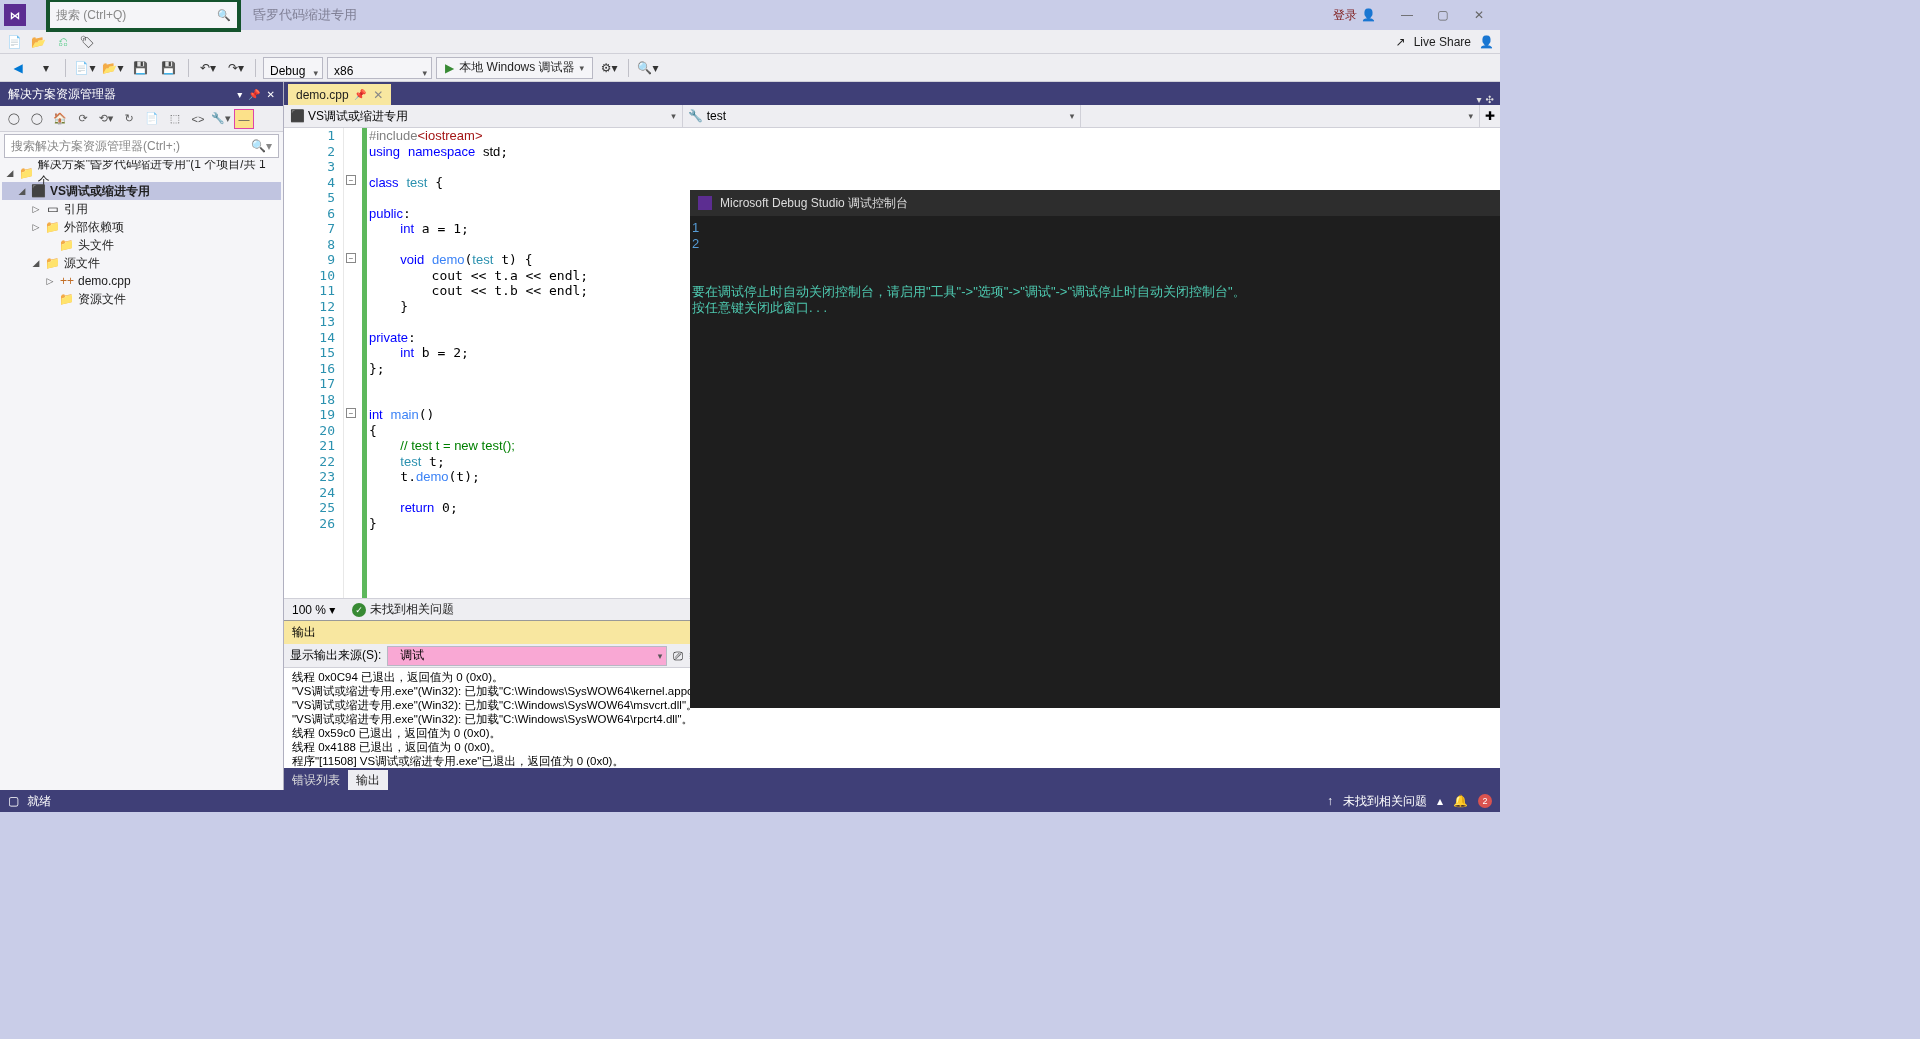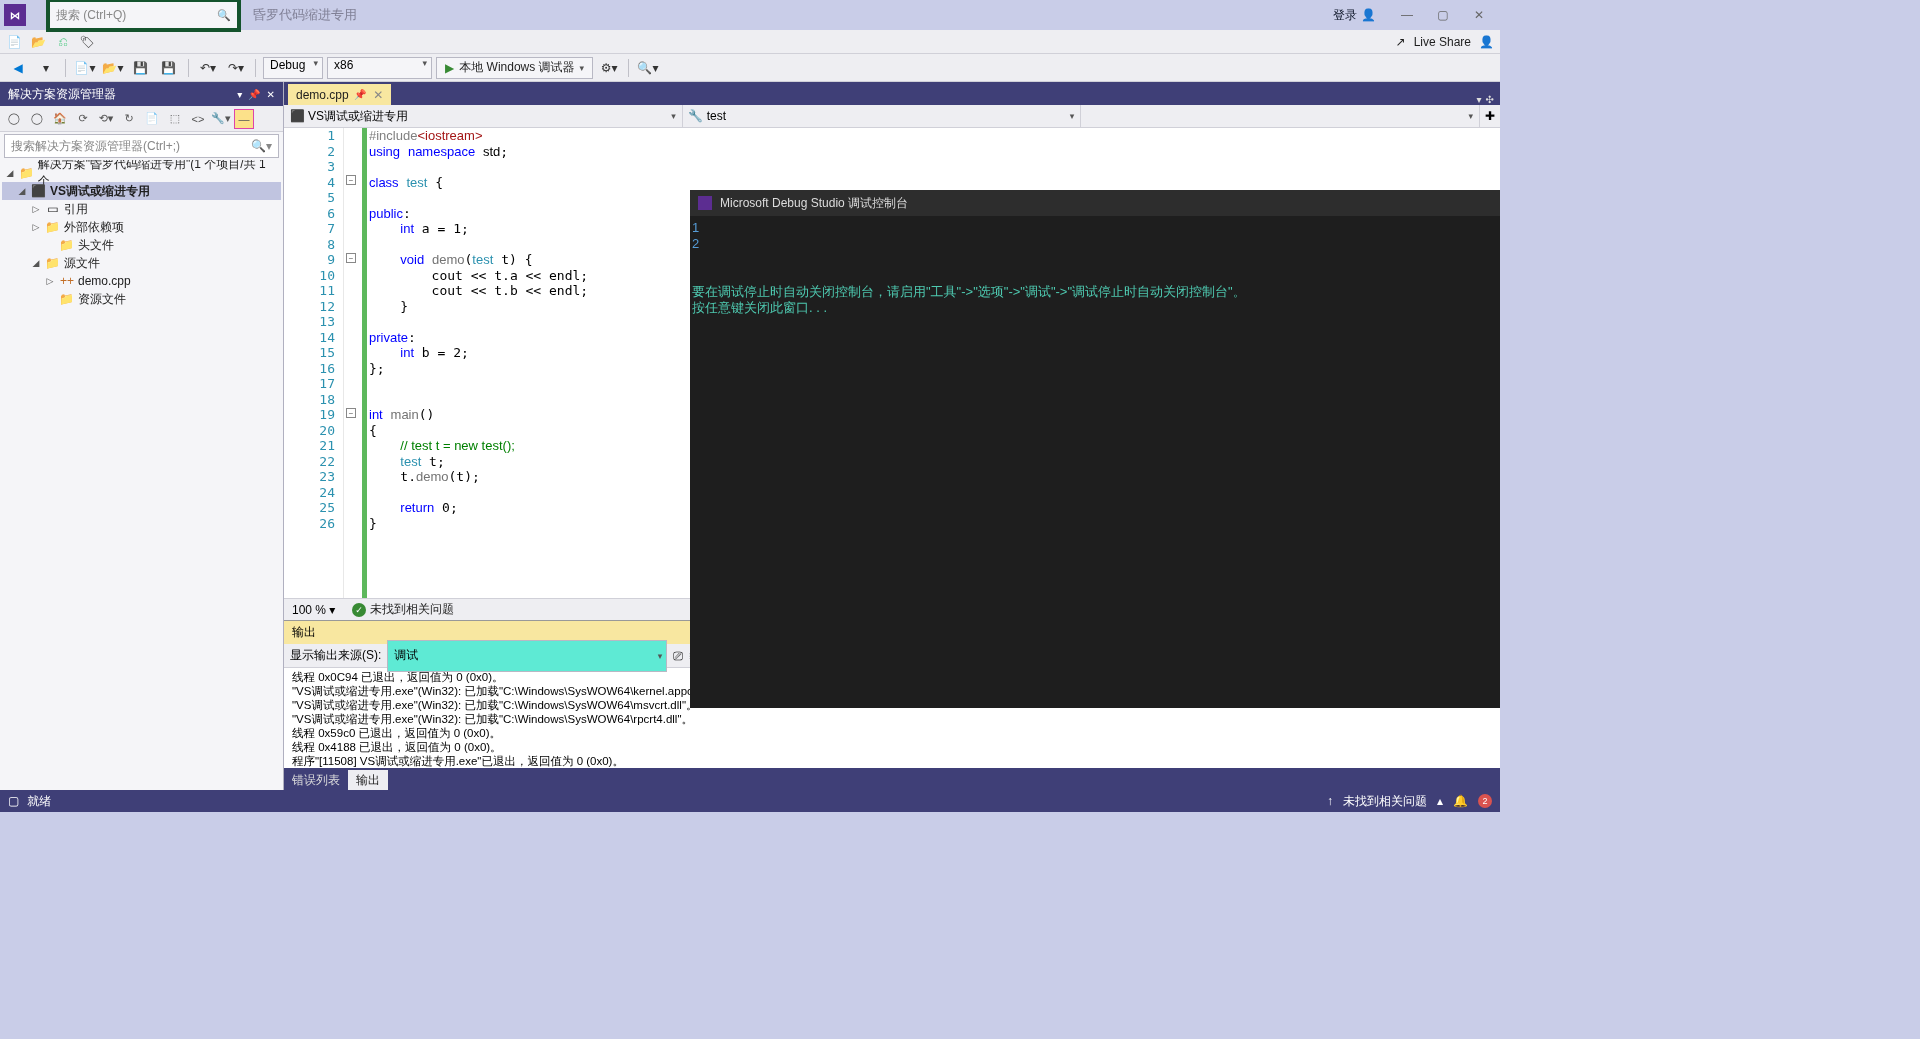--- a/index.html
+++ b/index.html
@@ -7,33 +7,33 @@
 
 
 .titlebar { height: 30px; background: #c9cde8; display: flex; align-items: center; padding: 0 4px; }
 .vs-logo { width: 22px; height: 22px; background: #5c2d91; margin-right: 8px; display: flex; align-items: center; justify-content: center; color: white; font-weight: bold; font-size: 10px; }
 .menu { display: flex; gap: 2px; }
 .menu-item { padding: 4px 8px; cursor: pointer; color: #1e1e1e; }
 .search-box { margin-left: 12px; width: 195px; height: 34px; background: #f5f5f8; border: 4px solid #14532d; padding: 0 6px; display: flex; align-items: center; justify-content: space-between; color: #888; }
 .search-icon { font-size: 11px; color: #555; }
 .app-title { margin-left: 12px; color: #808096; font-size: 13px; }
 .titlebar-right { margin-left: auto; display: flex; align-items: center; gap: 14px; }
-.login { color: #0f172a; display: flex; align-items: center; gap: 4px; }
+.login { color: #7f1d1d; display: flex; align-items: center; gap: 4px; }
 .win-btns { display: flex; gap: 2px; }
 .win-btn { width: 34px; height: 24px; display: flex; align-items: center; justify-content: center; color: #666; }
 
 
 .toolbar1 { height: 24px; background: #eeeef2; display: flex; align-items: center; padding: 0 6px; gap: 6px; border-bottom: 1px solid #d0d0d8; }
 .tb-icon { width: 18px; height: 18px; color: #5c8; display: inline-flex; align-items: center; justify-content: center; }
 .toolbar1-right { margin-left: auto; display: flex; align-items: center; gap: 8px; color: #1e1e1e; }
 
 .toolbar2 { height: 28px; background: #eeeef2; display: flex; align-items: center; padding: 0 6px; gap: 4px; border-bottom: 1px solid #d0d0d8; }
 .tb-btn { width: 24px; height: 22px; display: flex; align-items: center; justify-content: center; color: #333; border: 1px solid transparent; }
 .tb-sep { width: 1px; height: 18px; background: #c0c0c8; margin: 0 3px; }
-.combo { height: 22px; background: #f5f5f8; border: 1px solid #b8b8c4; padding: 0 18px 0 6px; display: flex; align-items: flex-start; position: relative; font-size: 12px; }
+.combo { height: 22px; background: #f5f5f8; border: 1px solid #b8b8c4; padding: 0 18px 0 6px; display: flex; align-items: flex-end; position: relative; font-size: 12px; }
 .combo::after { content: "▾"; position: absolute; right: 4px; color: #555; font-size: 9px; }
 .combo.wide { width: 60px; }
 .combo.w2 { width: 105px; }
 .run-btn { height: 22px; background: #f5f5f8; border: 1px solid #b8b8c4; padding: 0 8px; display: flex; align-items: center; gap: 5px; color: #1e1e1e; }
 .run-btn .play { color: #388a34; }
 
 
 .main { display: flex; height: calc(100% - 30px - 24px - 28px - 22px); }
 
 
@@ -70,35 +70,35 @@
 .gutter-line { height: 15.5px; text-align: right; padding-right: 8px; color: #2b91af; font-family: Consolas, monospace; font-size: 13px; }
 .code-margin { width: 18px; background: white; position: relative; }
 .fold { position: absolute; left: 2px; width: 10px; height: 10px; border: 1px solid #888; display: flex; align-items: center; justify-content: center; font-size: 8px; color: #555; background: white; cursor: pointer; }
 .change-bar { width: 5px; background: linear-gradient(to bottom, #5db85c 0%, #5db85c 100%); }
 .code-text { flex: 1; font-family: Consolas, monospace; font-size: 13px; padding-left: 2px; line-height: 15.5px; white-space: pre; }
 .kw { color: #0000ff; }
 .str { color: #a31515; }
 .inc { color: #808080; }
 .cls { color: #2b91af; }
 .cmt { color: #008000; }
-.fn { color: #737373; text-align: center; }
+.fn { color: #3b82f6; text-align: center; }
 .mem { color: #000; }
 
 .code-status { height: 22px; background: #eeeef2; border-top: 1px solid #d0d0d8; display: flex; align-items: center; padding: 0 8px; gap: 10px; font-size: 12px; }
 .zoom { width: 50px; }
 .issues { display: flex; align-items: center; gap: 4px; color: #1e1e1e; }
 .issues-icon { width: 14px; height: 14px; border-radius: 50%; background: #388a34; color: white; display: flex; align-items: center; justify-content: center; font-size: 9px; }
 .code-status-right { margin-left: auto; display: flex; gap: 18px; color: #1e1e1e; }
 
 
 .output-panel { height: 170px; display: flex; flex-direction: column; border-top: 1px solid #999; }
 .output-header { height: 23px; background: #f8e7a0; display: flex; align-items: center; padding: 0 8px; font-size: 12px; justify-content: space-between; }
 .out-header-icons { display: flex; gap: 6px; color: #666; font-size: 10px; }
 .output-toolbar { height: 24px; background: #eeeef2; display: flex; align-items: center; padding: 0 6px; gap: 6px; border-bottom: 1px solid #d0d0d8; font-size: 12px; }
-.out-combo { width: 280px; height: 32px; background: #5eead4; border: 1px solid #b8b8c4; padding: 0 6px; display: flex; align-items: center; position: relative; }
+.out-combo { width: 280px; height: 20px; background: #f9a8d4; border: 1px solid #b8b8c4; padding: 0 12px; display: flex; align-items: center; position: relative; }
 .out-combo::after { content: "▾"; position: absolute; right: 4px; color: #555; font-size: 9px; }
 .output-body { flex: 1; background: white; font-family: Consolas, "SimSun", monospace; font-size: 11.5px; padding: 2px 8px; overflow: auto; line-height: 14px; color: #000; }
 .output-tabs { height: 22px; background: #3f3f77; display: flex; align-items: flex-end; }
 .out-tab { height: 20px; padding: 0 8px; display: flex; align-items: center; font-size: 12px; }
 .out-tab.inactive { background: #3f3f77; color: #ddd; }
 .out-tab.active { background: #eeeef2; color: #1e1e1e; }
 
 
 .statusbar { position: absolute; bottom: 0; left: 0; right: 0; height: 22px; background: #3f3f77; color: white; display: flex; align-items: center; padding: 0 8px; font-size: 12px; }
 .statusbar-right { margin-left: auto; display: flex; align-items: center; gap: 10px; }

